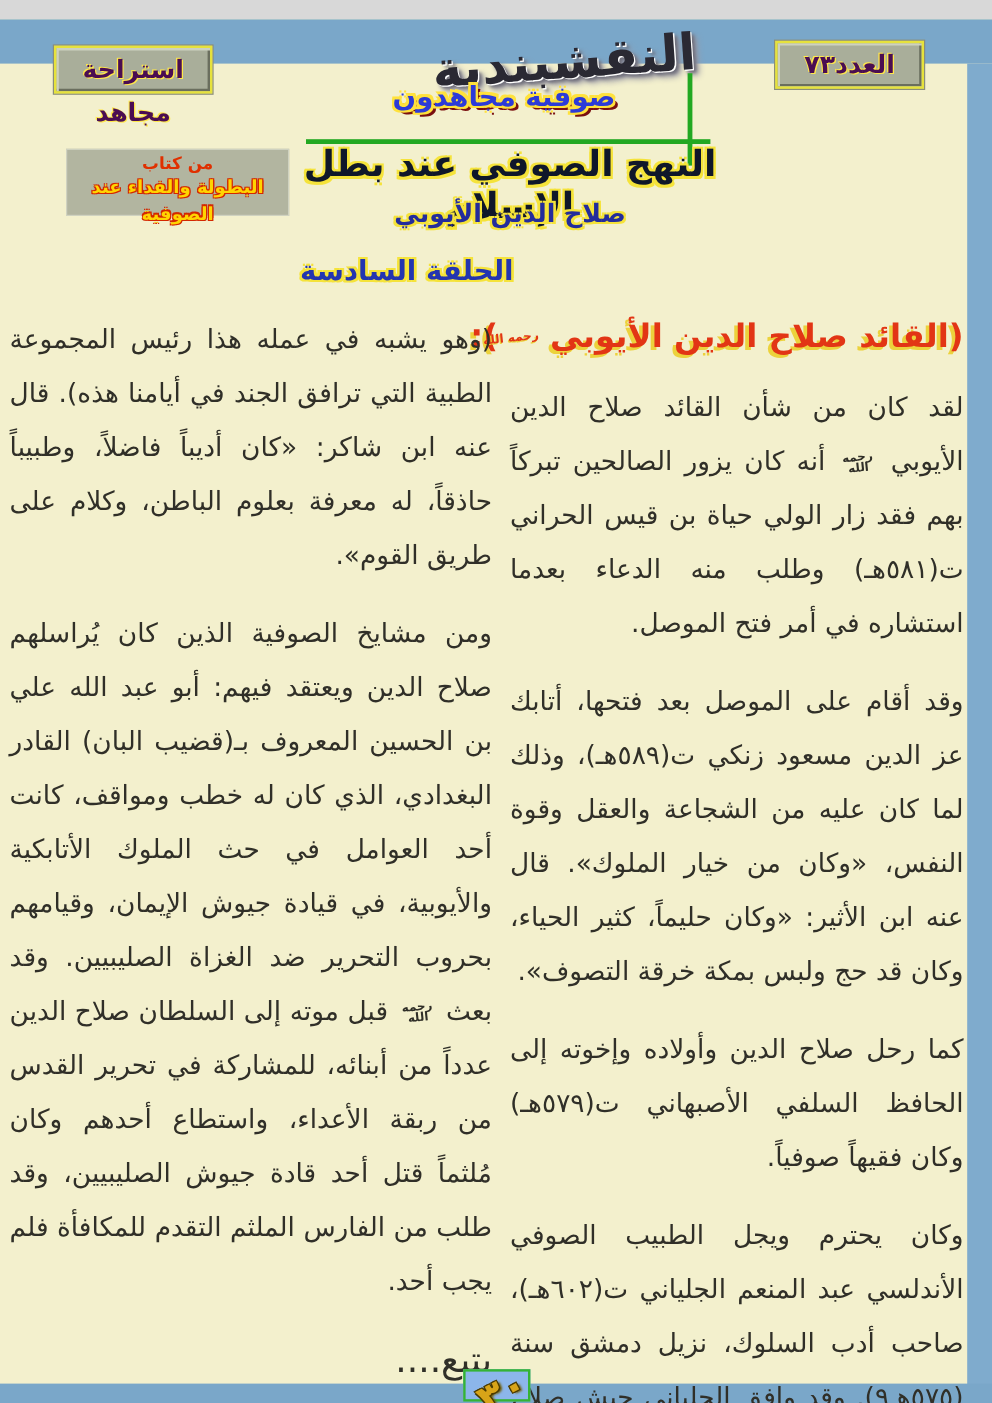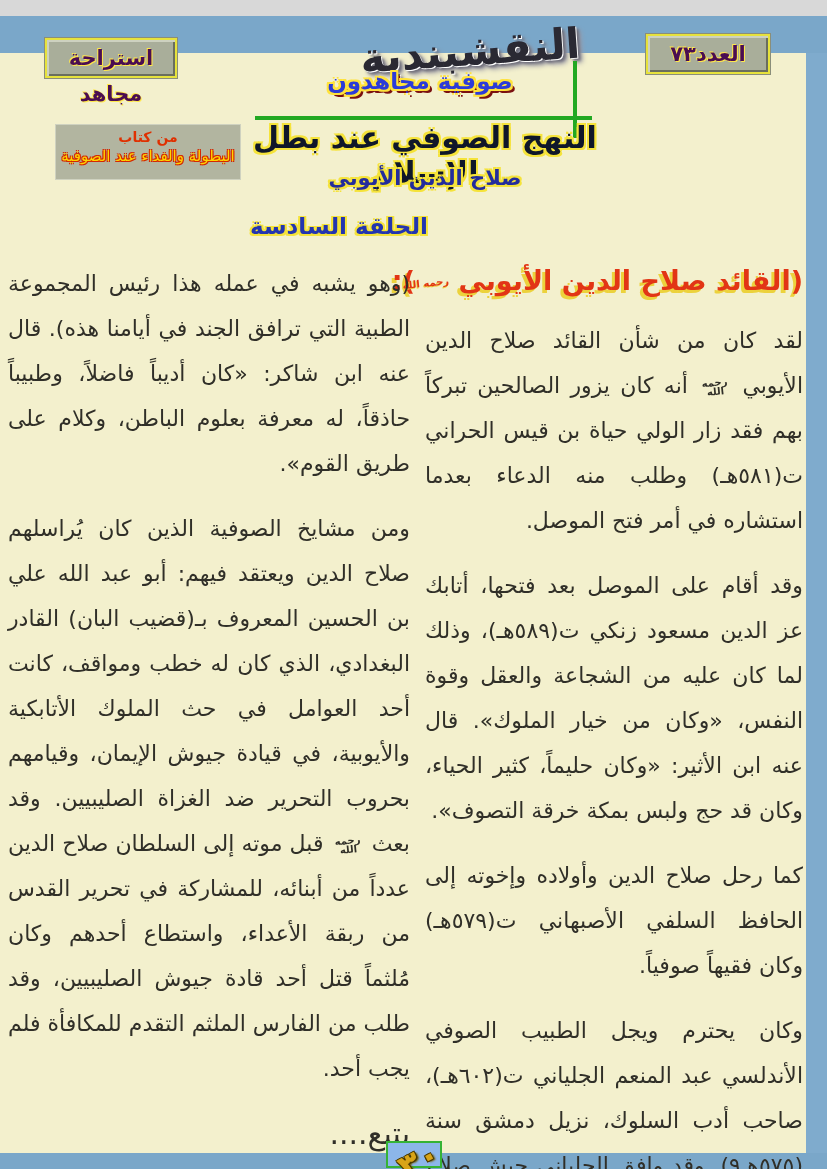--- a/index.html
+++ b/index.html
@@ -68,21 +68,21 @@
     background:#b2b5a0;
     border:1px solid #cfd2c0;
     text-align:center;
     padding-top:4px;
     box-sizing:border-box;
   }
   .book-box .line1{
     font-size:14px;font-weight:bold;color:#e03000;display:block;line-height:16px;
   }
   .book-box .line2{
-    font-size:15px;font-weight:normal;color:#ffd400;display:block;line-height:22px;
+    font-size:15px;font-weight:bold;color:#ffd400;display:block;line-height:22px;
     text-shadow:
       -1px -1px 0 #d42800, 1px -1px 0 #d42800,
       -1px 1px 0 #d42800, 1px 1px 0 #d42800;
   }
 
   
   .title1{
     position:absolute;top:104px;left:200px;width:450px;
     font-size:30px;font-weight:bold;color:#0f172a;text-align:center;
     text-shadow:

